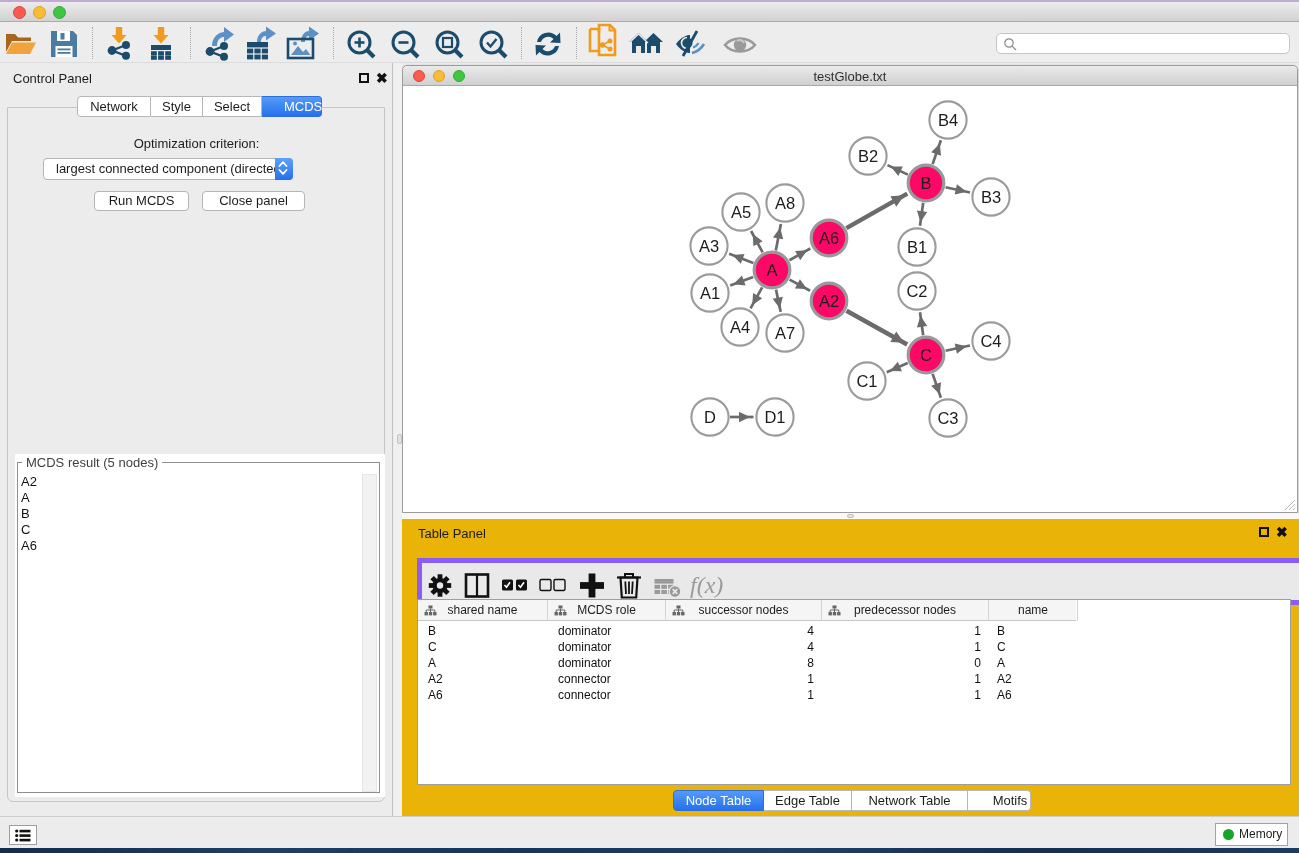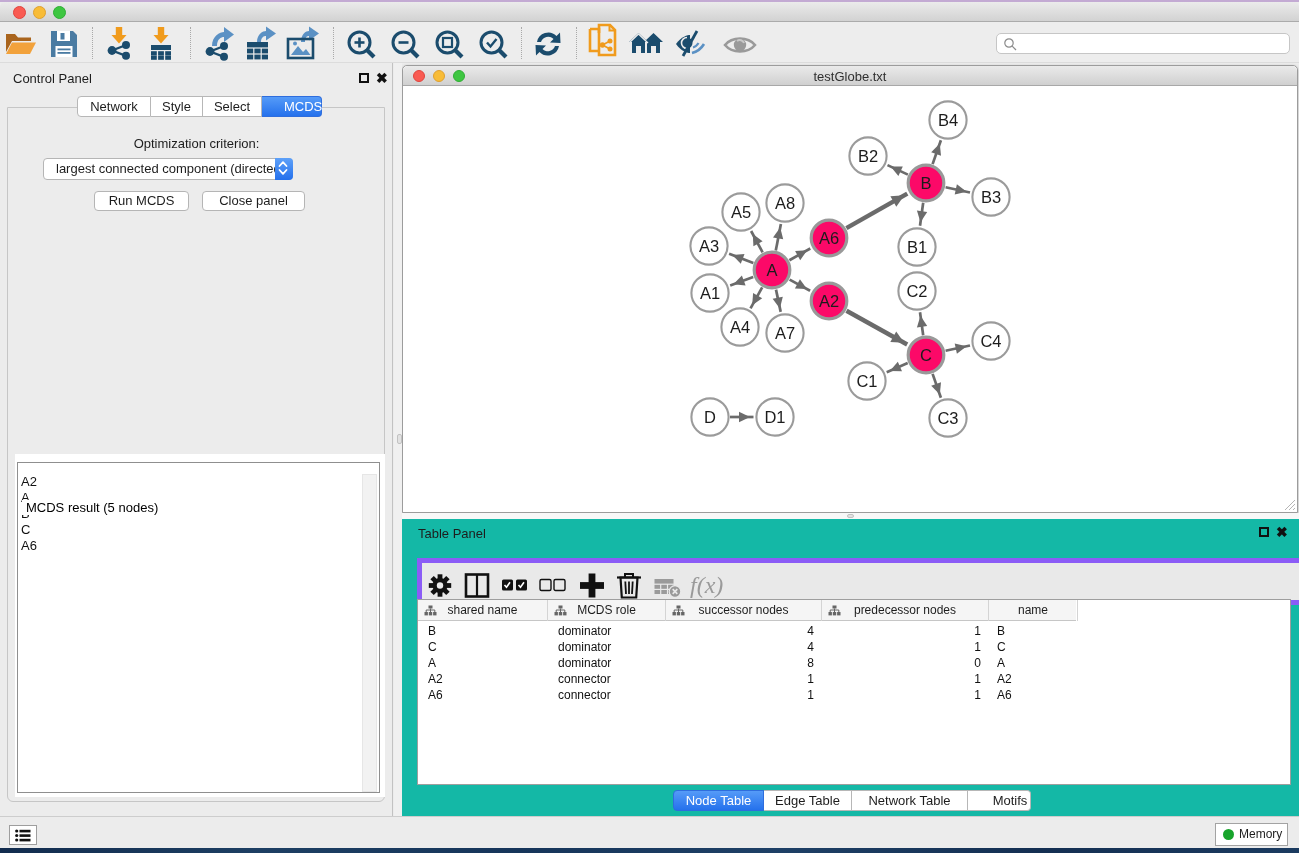--- a/index.html
+++ b/index.html
@@ -43,38 +43,38 @@
   font-size:13px; color:#1d1d1d; }
 #dropdown { position:absolute; left:43px; top:95px; width:250px; height:22px;
   background:#fff; border:1px solid #b5b5b5; border-radius:4px; font-size:13px;
   line-height:20px; color:#1d1d1d; padding-left:12px; }
 #dropdown .step { position:absolute; right:-1px; top:-1px; width:18px; height:22px;
   background:linear-gradient(#5ea1f9,#2470ec); border-radius:0 4px 4px 0; }
 .btn { position:absolute; height:20px; background:#fff; border:1px solid #b5b5b5;
   border-radius:4px; font-size:13px; color:#1d1d1d; text-align:center; line-height:18px; }
 #gbwhite { position:absolute; left:15px; top:391px; width:370px; height:343px; background:#fff; }
 #gborder { position:absolute; left:2px; top:8px; width:363px; height:331px; border:1px solid #8f8f8f; }
-#gblabel { position:absolute; left:4px; top:-8px; background:#fff; padding:0 4px; font-size:13px; color:#000000;margin-top:45px; }
+#gblabel { position:absolute; left:4px; top:-8px; background:#fff; padding:0 4px; font-size:13px; color:#404040; }
 #gblist { position:absolute; left:3px; top:11px; font-size:13px; color:#111; line-height:16px; }
 #gbvsb { position:absolute; left:344px; top:11px; width:15px; height:318px; background:#f2f2f2; border:1px solid #e6e6e6; }
 
 #netwin { position:absolute; left:402px; top:65px; width:896px; height:448px;
   background:#fff; border:1px solid #9c9c9c; border-radius:5px 5px 0 0;
   box-shadow:0 1px 3px rgba(0,0,0,0.25); }
 #netwin .tbar { position:absolute; left:0; top:0; width:100%; height:20px;
   background:linear-gradient(#eaeaea,#d0d0d0); border-bottom:1px solid #a8a8a8;
   border-radius:5px 5px 0 0; }
 #netwin .tbar .title { position:absolute; width:100%; top:3px; text-align:center;
   font-size:13px; color:#303030; }
 #netwin .tl.r { left:10px; background:#f95b52; border:0.5px solid #e0443e; top:4px;}
 #netwin .tl.y { left:30px; background:#f8bc37; border:0.5px solid #dfa02f; top:4px;}
 #netwin .tl.g { left:50px; background:#3ec641; border:0.5px solid #2fae35; top:4px;}
 #graph { position:absolute; left:0; top:20px; }
 
-#tpanel { position:absolute; left:402px; top:519px; width:897px; height:297px; background:#14b8a6; }
+#tpanel { position:absolute; left:402px; top:519px; width:897px; height:297px; background:#eab308; }
 #tpanel .hdr { position:absolute; left:16px; top:7px; font-size:13px; color:#1d1d1d; }
 #ttool { position:absolute; left:15px; top:39px; width:966px; height:47px;
   background:#e9e9e9; border:5px solid #8b5cf6; }
 #ttable { position:absolute; left:15px; top:80px; width:874px; height:186px;
   background:#fff; border:1px solid #9e9e9e; }
 #thead { position:absolute; left:0; top:0; width:658px; height:21px;
   background:#f5f5f5; border-bottom:1px solid #c6c6c6; }
 #thead .col { position:absolute; top:0; height:21px; border-right:1px solid #d4d4d4;
   font-size:12px; color:#1d1d1d; text-align:center; line-height:21px; }
 .trow { position:absolute; font-size:12px; color:#111; }

